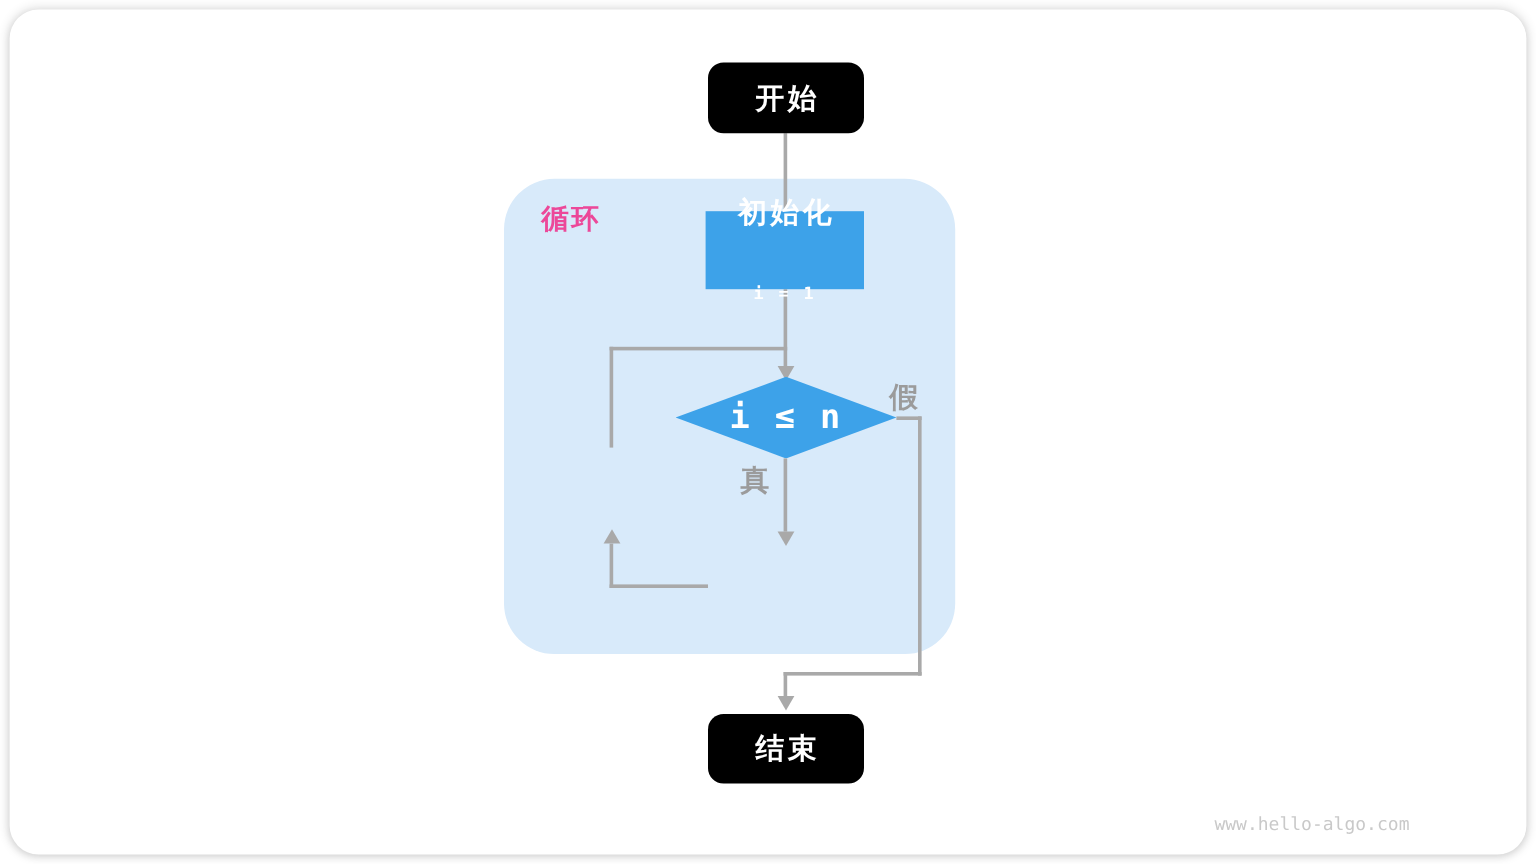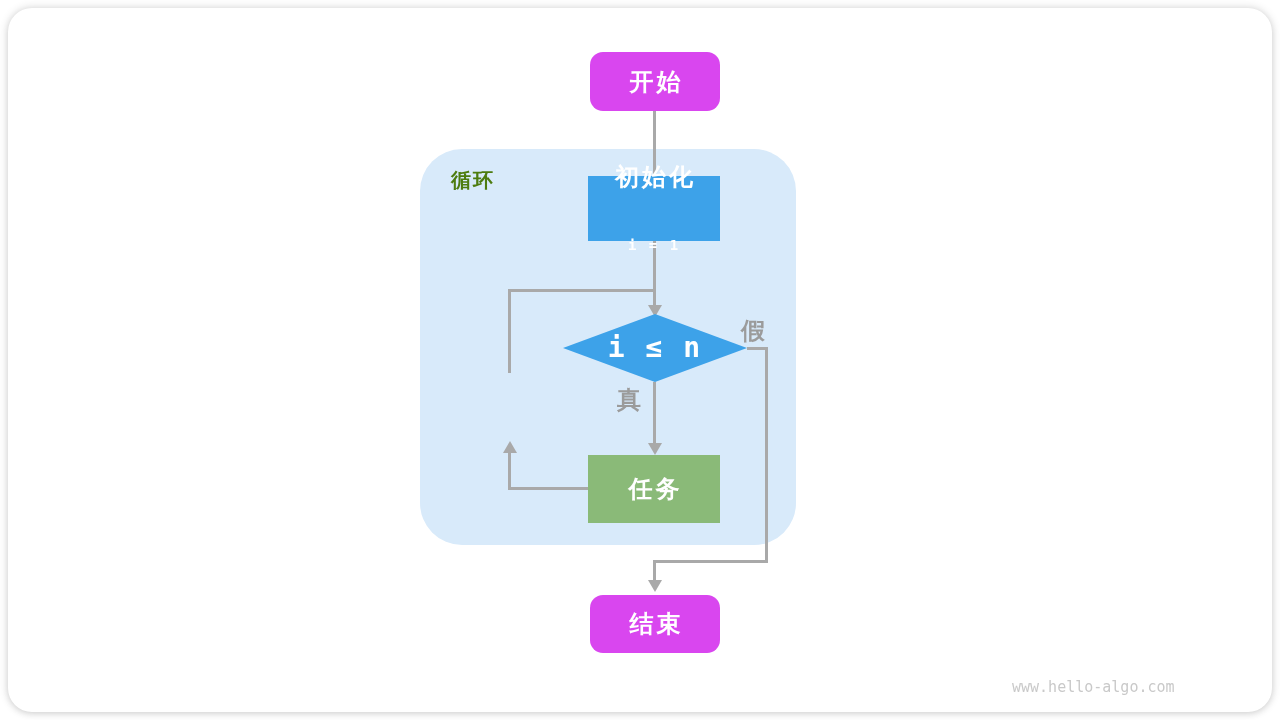--- a/index.html
+++ b/index.html
@@ -22,23 +22,23 @@
     position: absolute;
     left: 420px; top: 149px;
     width: 376px; height: 396px;
     background: #d8eafa;
     border-radius: 42px;
     z-index: 1;
   }
   .loop-label {
     position: absolute;
     left: 451px; top: 167px;
-    font-size: 20px;
+    font-size: 23px;
     font-weight: bold;
-    color: #4d7c0f;
+    color: #ec4899;
     letter-spacing: 2px;
     z-index: 4;
   }
 
   
   .line { position: absolute; background: #a9a9a9; z-index: 2; }
 
   
   .arrow { position: absolute; width: 0; height: 0; z-index: 2; }
   .arrow.down { border-left: 7px solid transparent; border-right: 7px solid transparent; border-top: 12px solid #a9a9a9; }
@@ -57,21 +57,21 @@
   }
   .node .cjk { font-size: 24px; font-weight: bold; letter-spacing: 3px; text-indent: 3px; line-height: 1.25; }
   .node .code {
     font-family: "DejaVu Sans Mono", "Liberation Mono", monospace;
     font-weight: bold;
     font-size: 14px;
     letter-spacing: 2px;
     line-height: 1.3;
   }
 
-  .terminal { background: #d946ef; border-radius: 13px; }
+  .terminal { background: #000000; border-radius: 13px; }
   .node-start { left: 590px; top: 52px;  width: 130px; height: 59px; }
   .node-end   { left: 590px; top: 595px; width: 130px; height: 58px; }
 
   .process { background: #3da2e9; gap: 44px; }
   .node-init   { left: 588px; top: 176px; width: 132px; height: 65px; }
   .node-update { left: 443px; top: 372px; width: 132px; height: 68px; }
 
   .node-task { left: 588px; top: 455px; width: 132px; height: 68px; background: #8aba78; }
 
   .diamond {
@@ -142,23 +142,20 @@
   <div class="node process node-init">
     <div class="cjk">初始化</div>
     <div class="code">i = 1</div>
   </div>
 
   <div class="node diamond">
     <div class="code">i ≤ n</div>
   </div>
 
 
-  <div class="node node-task">
-    <div class="cjk">任务</div>
-  </div>
 
   <div class="node terminal node-end">
     <div class="cjk">结束</div>
   </div>
 
   <div class="watermark">www.hello-algo.com</div>
 
 </div>
 
 </body></html>

